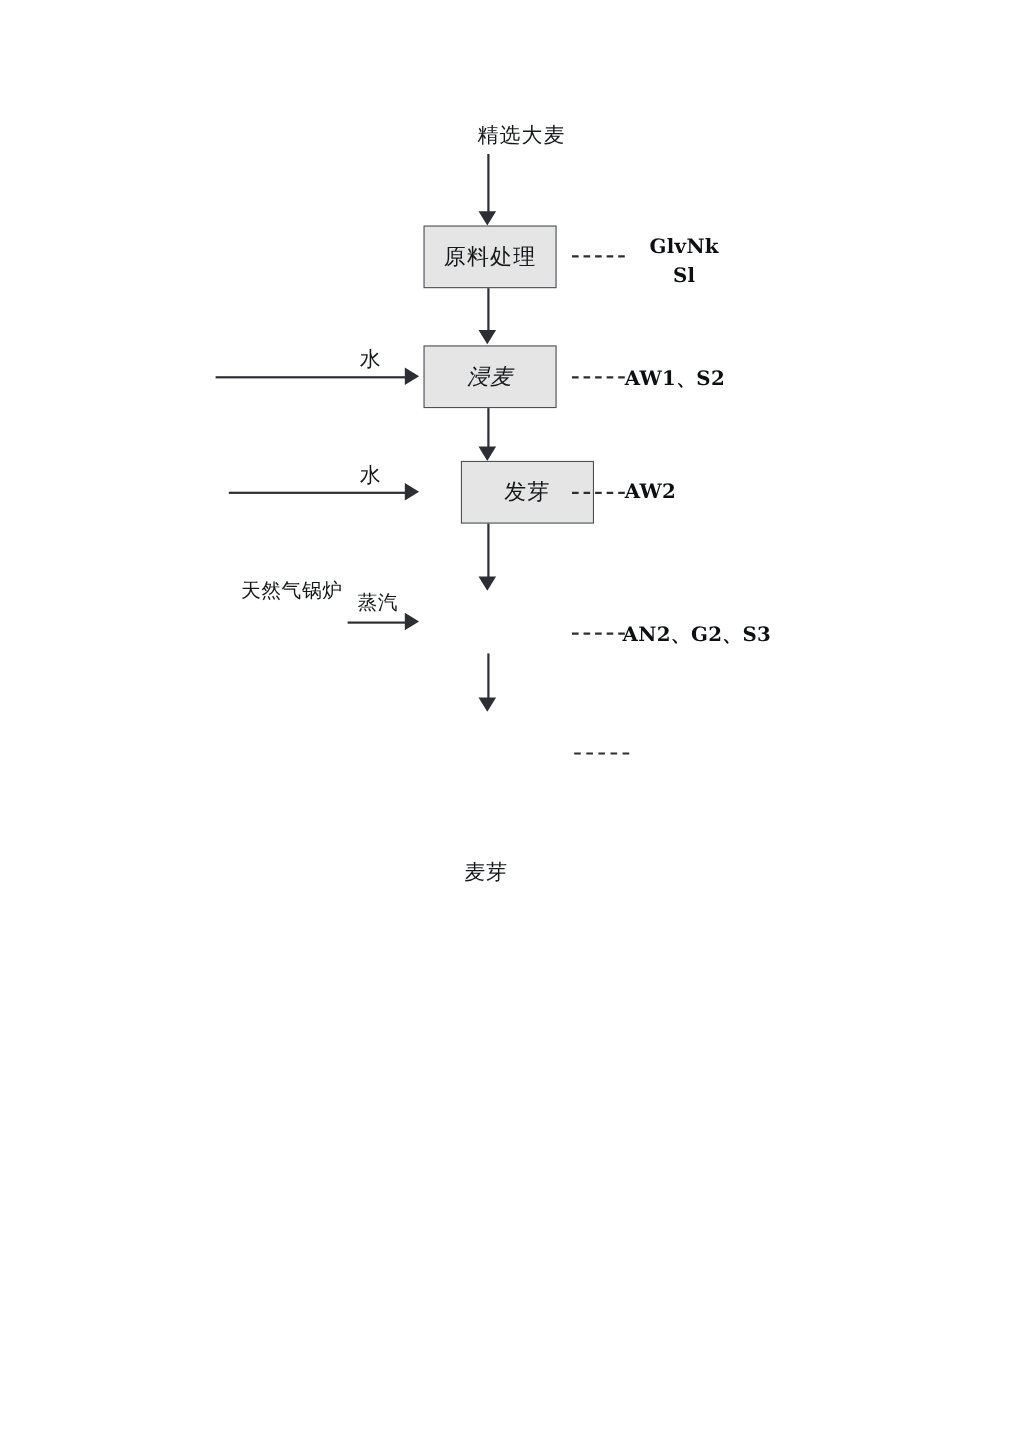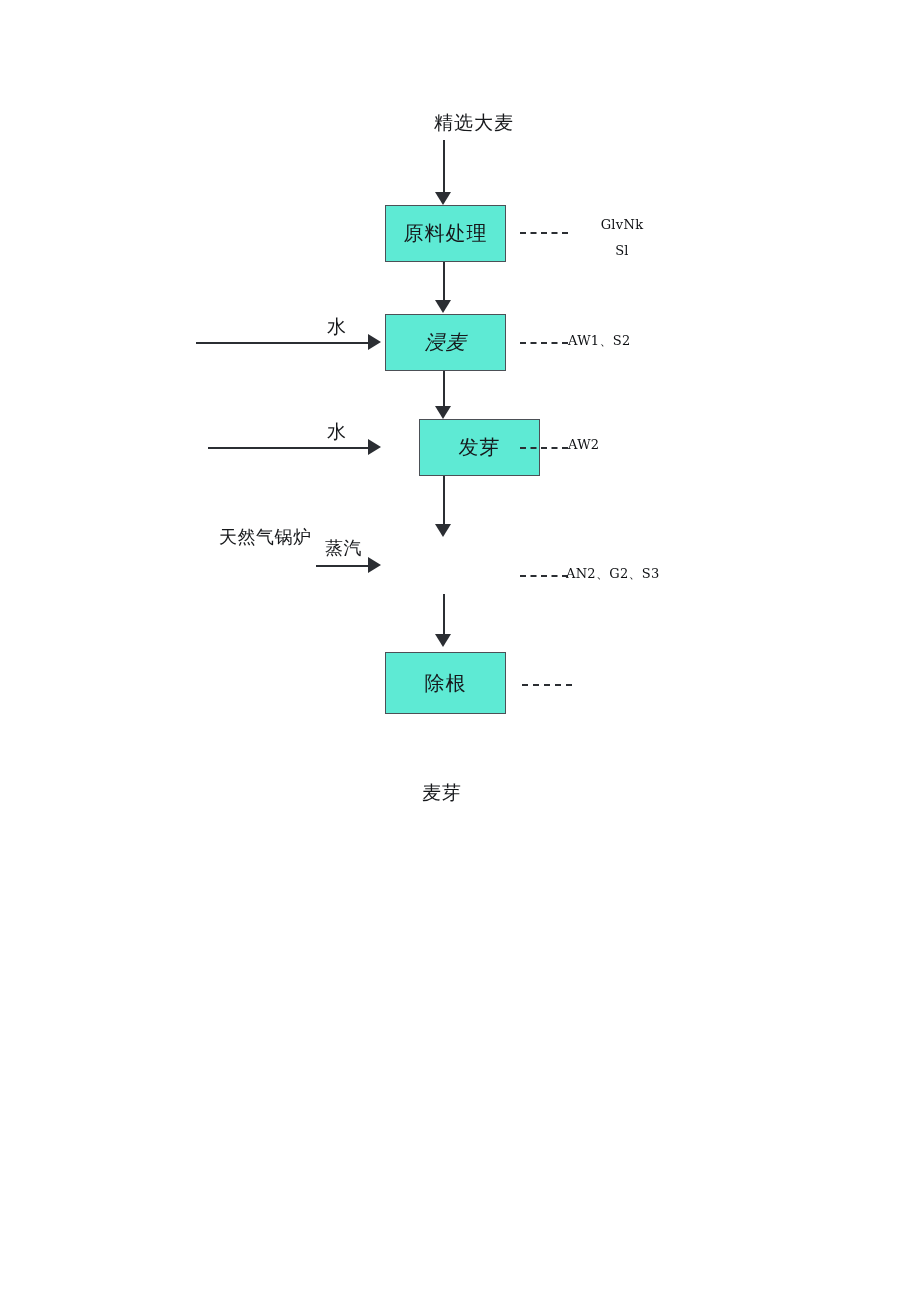--- a/index.html
+++ b/index.html
@@ -15,21 +15,21 @@
     position: relative;
     width: 920px;
     height: 1301px;
     background: #ffffff;
     overflow: hidden;
   }
   
   .proc-box {
     position: absolute;
     box-sizing: border-box;
-    background: #5eead4;
+    background: #e5e5e5;
     border: 1.6px solid #4c5056;
     display: flex;
     align-items: center;
     justify-content: center;
     color: #16181b;
     font-size: 20px;
     font-family: "DejaVu Sans", "Liberation Sans", sans-serif;
     letter-spacing: 1px;
   }
   
@@ -43,22 +43,22 @@
     font-size: 19px;
     letter-spacing: 1px;
   }
   .cn-label-sm {
     font-size: 18px;
     letter-spacing: 0.5px;
   }
   
   .code {
     font-family: "DejaVu Serif", "Liberation Serif", serif;
-    font-weight: normal;
-    font-size: 13px;
+    font-weight: bold;
+    font-size: 18px;
     color: #0d0f12;
     letter-spacing: 0.3px;
   }
   .code.multi {
     text-align: center;
     line-height: 26px;
     white-space: pre-line;
   }
   
   .v-line {
@@ -148,21 +148,18 @@
   <div class="txt cn-label-sm" style="left:325px; top:536px;">蒸汽</div>
   <div class="h-line" style="left:316px; top:565px; width:55px;"></div>
   <div class="arrow-right" style="left:368px; top:557px;"></div>
 
   <div class="dash-line" style="left:520px; top:575px; width:48px;"></div>
   <div class="txt code" style="left:566px; top:565px;text-align:right;">AN2、G2、S3</div>
 
   <div class="v-line" style="left:443px; top:594px; height:44px;"></div>
   <div class="arrow-down" style="left:435px; top:634px;"></div>
 
-  <div class="proc-box" style="left:385px; top:652px; width:121px; height:62px;">
-    <span>除根</span>
-  </div>
 
   <div class="dash-line" style="left:522px; top:684px; width:50px;"></div>
 
   <div class="txt cn-label" style="left:422px; top:780px;">麦芽</div>
 
 </div>
 
 </body></html>

